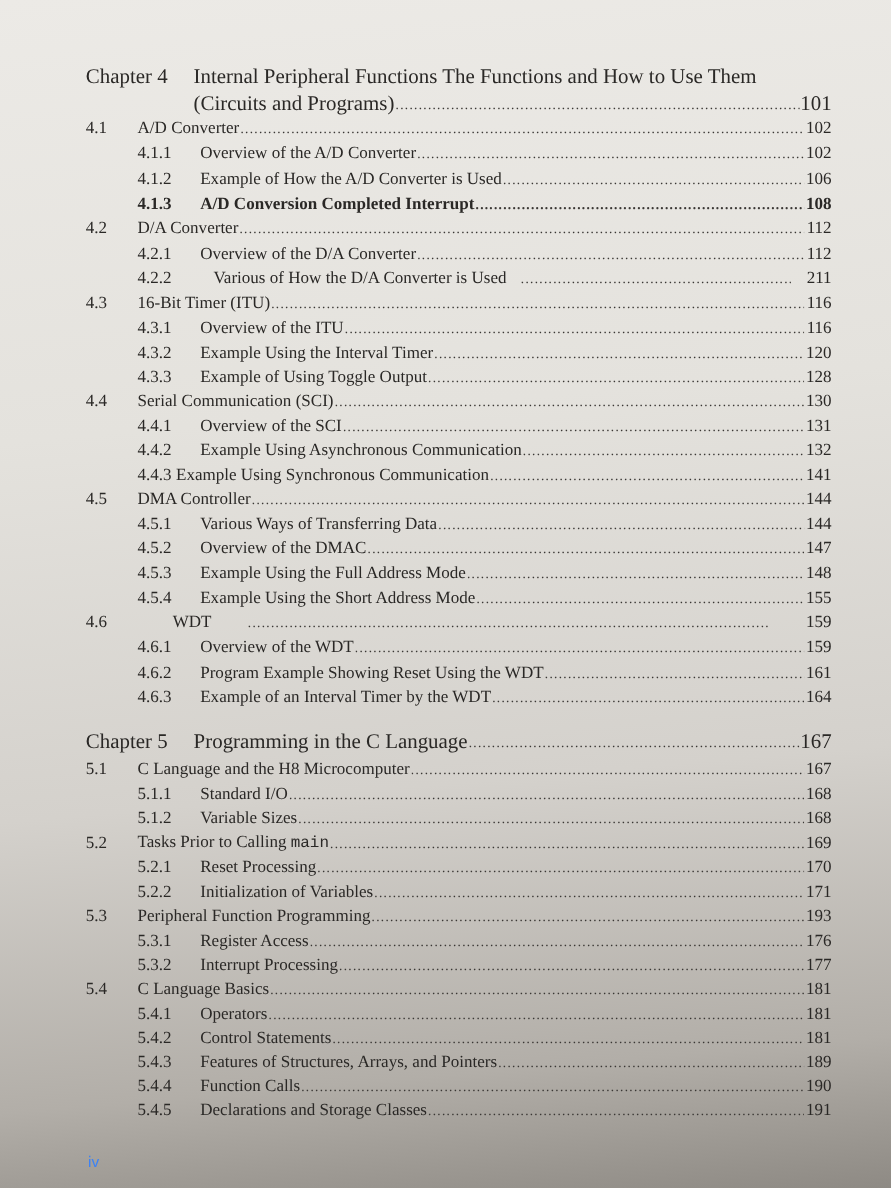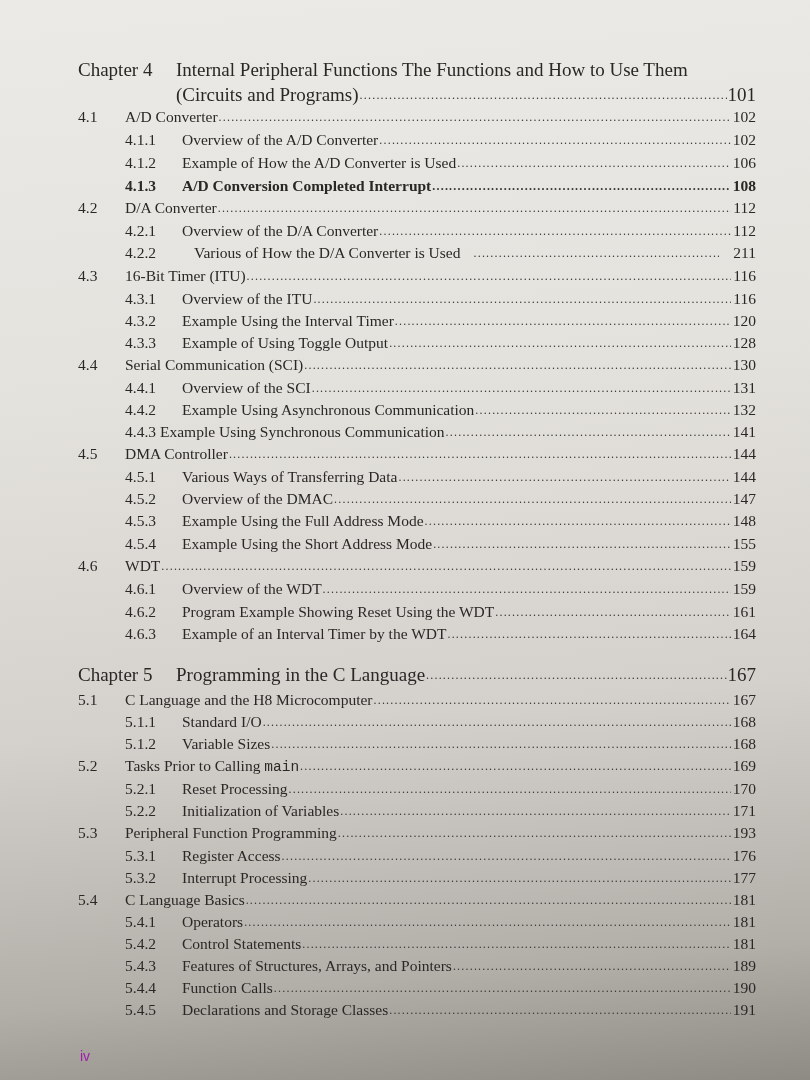--- a/index.html
+++ b/index.html
@@ -15,21 +15,21 @@
     }
     .page {
       position: absolute;
       left: 0; top: 12px; width: 810px; height: 930px;
     }
     .entry {
       position: absolute;
       left: 78px;
       width: 678px;
       display: flex;
-      align-items: flex-start;
+      align-items: flex-end;
       font-size: 15.5px;
       line-height: 20px;
       white-space: nowrap;
     }
     .entry .num {
       display: inline-block;
       flex: 0 0 auto;
     }
     .entry .title {
       flex: 0 0 auto;
@@ -57,21 +57,21 @@
     .lvl-sub .num { width: 57px; }
     .lvl-sub.tight .num { width: auto; margin-right: 4px; }
     .code { font-family: "Liberation Mono", "DejaVu Sans Mono", monospace; font-size: 14.5px; }
     .chapter-head {
       position: absolute; left: 78px; font-size: 19px; line-height: 24px; white-space: nowrap;
     }
     .chapter-head .num { display: inline-block; width: 98px; }
     .folio {
       position: absolute; left: 80px; top: 1036px;
       font-family: "Liberation Sans", "DejaVu Sans", sans-serif;
-      font-size: 14px; color: #a21caf;
+      font-size: 14px; color: #3b82f6;
     }
   </style>
 </head>
 <body>
 
 <div class="page">
 
   <div class="chapter-head" style="top:46px;">
     <span class="num">Chapter 4</span><span>Internal Peripheral Functions The Functions and How to Use Them</span>
   </div>
@@ -194,21 +194,21 @@
     <span class="title">Example Using the Full Address Mode</span>
     <span class="leader"></span>
     <span class="pg">148</span>
   </div>
   <div class="entry lvl-sub" style="top:522px;">
     <span class="num">4.5.4</span>
     <span class="title">Example Using the Short Address Mode</span>
     <span class="leader"></span>
     <span class="pg">155</span>
   </div>
-  <div class="entry lvl-section" style="top:544px;">
+  <div class="entry lvl-section" style="top:544px;gap:32px;">
     <span class="num">4.6</span>
     <span class="title">WDT</span>
     <span class="leader"></span>
     <span class="pg">159</span>
   </div>
   <div class="entry lvl-sub" style="top:567px;">
     <span class="num">4.6.1</span>
     <span class="title">Overview of the WDT</span>
     <span class="leader"></span>
     <span class="pg">159</span>

